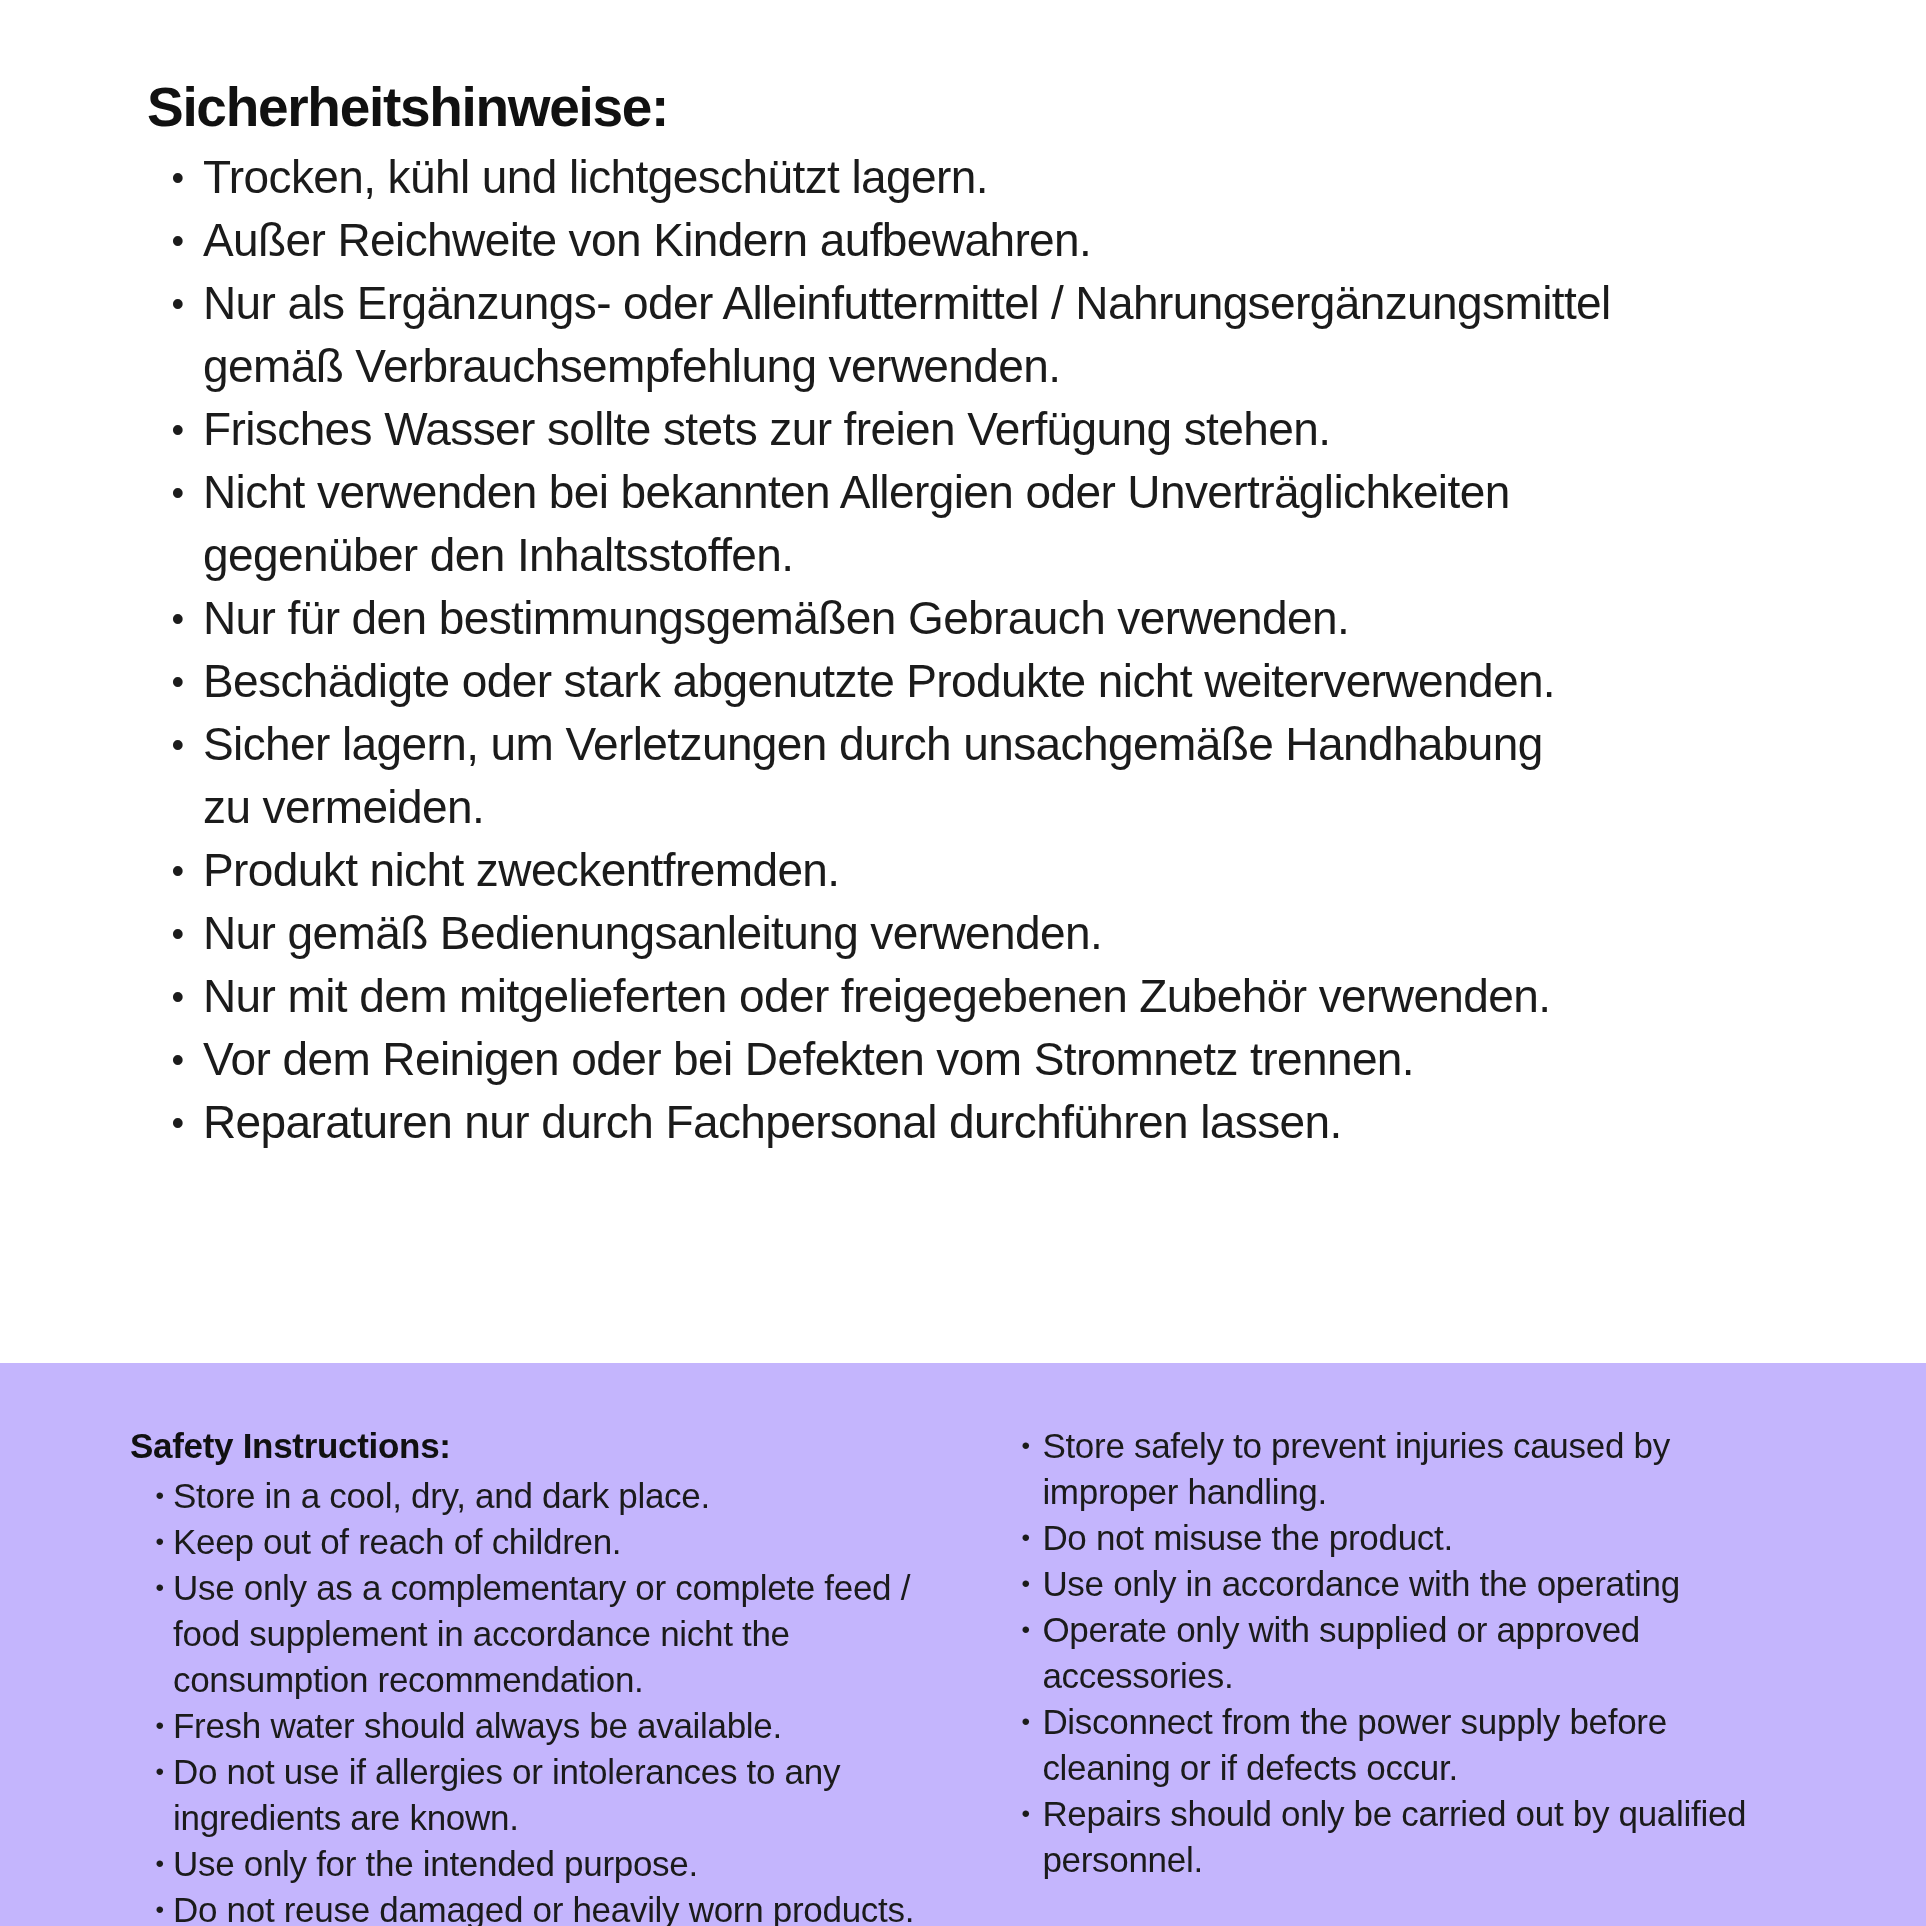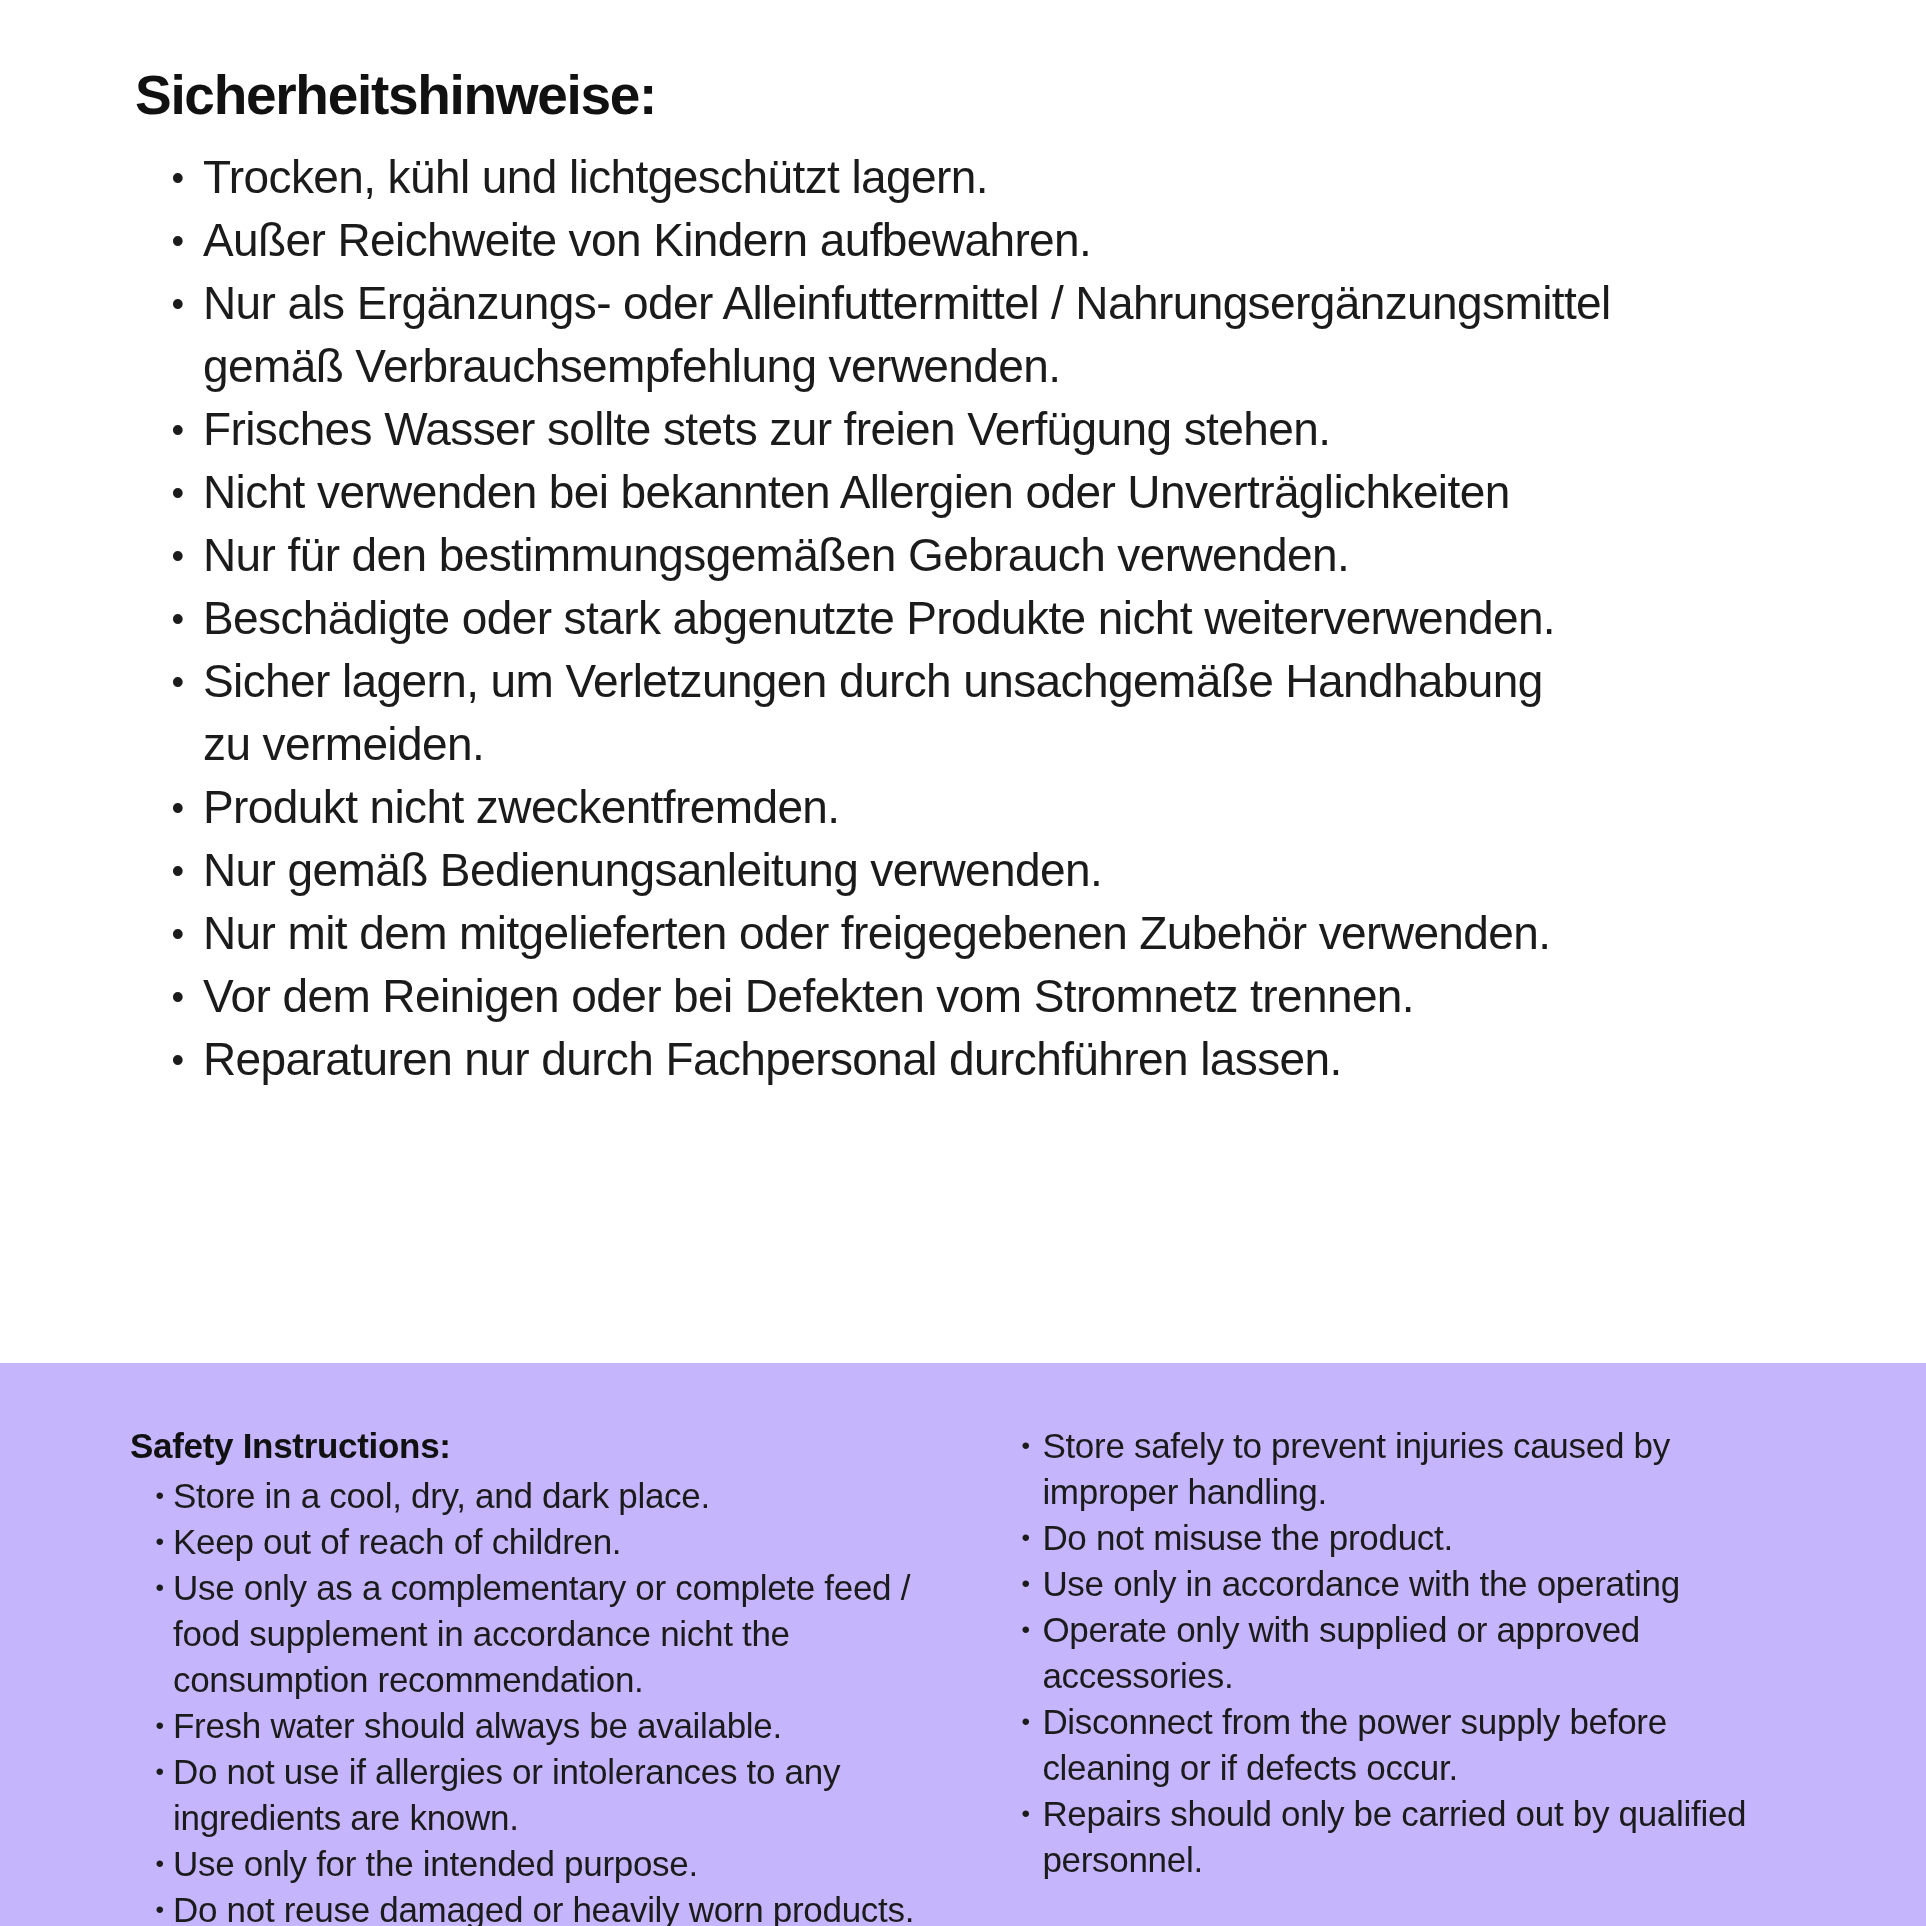--- a/index.html
+++ b/index.html
@@ -17,21 +17,21 @@
   }
   .page {
     position: absolute;
     inset: 0;
   }
   
   .de-heading {
     position: absolute;
     left: 135px;
     top: 64px;
-    margin: 0;
+    margin: 12px;
     font-size: 55px;
     font-weight: 700;
     letter-spacing: -1.3px;
     line-height: 1.15;
     color: #111111;
   }
   .de-list {
     position: absolute;
     left: 168px;
     top: 146px;
@@ -137,20 +137,21 @@
         <li>
           <span class="dot">•</span>
           <div class="lines">
             <div>Frisches Wasser sollte stets zur freien Verfügung stehen.</div>
           </div>
         </li>
         <li>
           <span class="dot">•</span>
           <div class="lines">
             <div>Nicht verwenden bei bekannten Allergien oder Unverträglichkeiten</div>
+            <div>gegenüber den Inhaltsstoffen.</div>
           </div>
         </li>
         <li>
           <span class="dot">•</span>
           <div class="lines">
             <div>Nur für den bestimmungsgemäßen Gebrauch verwenden.</div>
           </div>
         </li>
         <li>
           <span class="dot">•</span>

